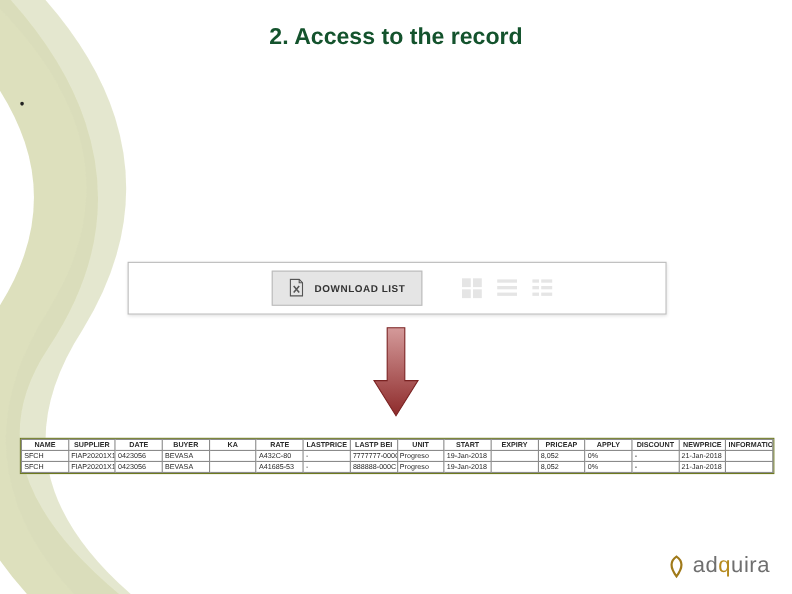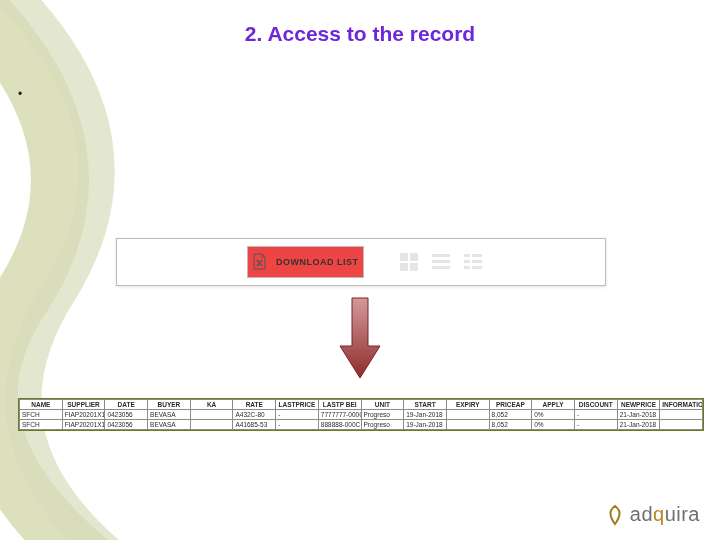--- a/index.html
+++ b/index.html
@@ -1,21 +1,21 @@
 <!DOCTYPE html>
 <html><head>
 <meta charset="utf-8">
 <style>
   html,body{margin:0;padding:0;width:720px;height:540px;font-family:Verdana,Geneva,sans-serif;background:#fff;overflow:hidden;position:relative}
   .bg-swoosh{position:absolute;left:-160px;top:-40px;width:420px;height:620px;opacity:.9;pointer-events:none}
-  .slide-title{position:absolute;left:0;top:22px;width:720px;text-align:center;font-size:21px;font-weight:bold;color:#6d28d9}
+  .slide-title{position:absolute;left:0;top:22px;width:720px;text-align:center;font-size:21px;font-weight:bold;color:#14532d}
   .bullet{position:absolute;left:36px;top:86px;width:648px;font-size:12.5px;line-height:1.45;color:#222}
   .bullet .dot{position:absolute;left:-18px;top:0;font-size:12px;color:#222}
   .dl-bar{position:absolute;left:116px;top:238px;width:488px;height:46px;border:1px solid #bbb;background:#fff;box-shadow:0 1px 3px rgba(0,0,0,.12);display:flex;align-items:center}
-  .dl-btn{margin-left:130px;height:30px;border:1px solid #bbb;background:#ef4444;display:flex;align-items:center;padding:0 4px;gap:8px;font-size:9px;letter-spacing:.5px;font-weight:bold;color:#333;cursor:pointer}
+  .dl-btn{margin-left:130px;height:30px;border:1px solid #bbb;background:#e5e5e5;display:flex;align-items:center;padding:0 14px;gap:8px;font-size:9px;letter-spacing:.5px;font-weight:bold;color:#333;cursor:pointer}
   .view-icons{margin-left:34px;display:flex;gap:10px;opacity:.35}
   .vi{width:22px;height:22px}
   .vi .r{fill:#b7b7b7}
   .arrow-wrap{position:absolute;left:338px;top:296px;width:44px;height:84px}
   .arrow-wrap svg{width:44px;height:84px}
   .table-wrap{position:absolute;left:18px;top:398px;width:684px;border:1px solid #6e7a1e;font-size:6.5px;color:#2a2a2a;background:#fff}
   .table-wrap table{border-collapse:collapse;width:100%;table-layout:fixed}
   .table-wrap th{background:#fff;color:#2a2a2a;border:1px solid #8b8b8b;padding:1px 2px;font-weight:bold;overflow:hidden;white-space:nowrap}
   .table-wrap td{border:1px solid #8b8b8b;padding:1px 2px;overflow:hidden;white-space:nowrap}
   .logo{position:absolute;right:20px;bottom:14px;display:flex;align-items:center;gap:4px}

